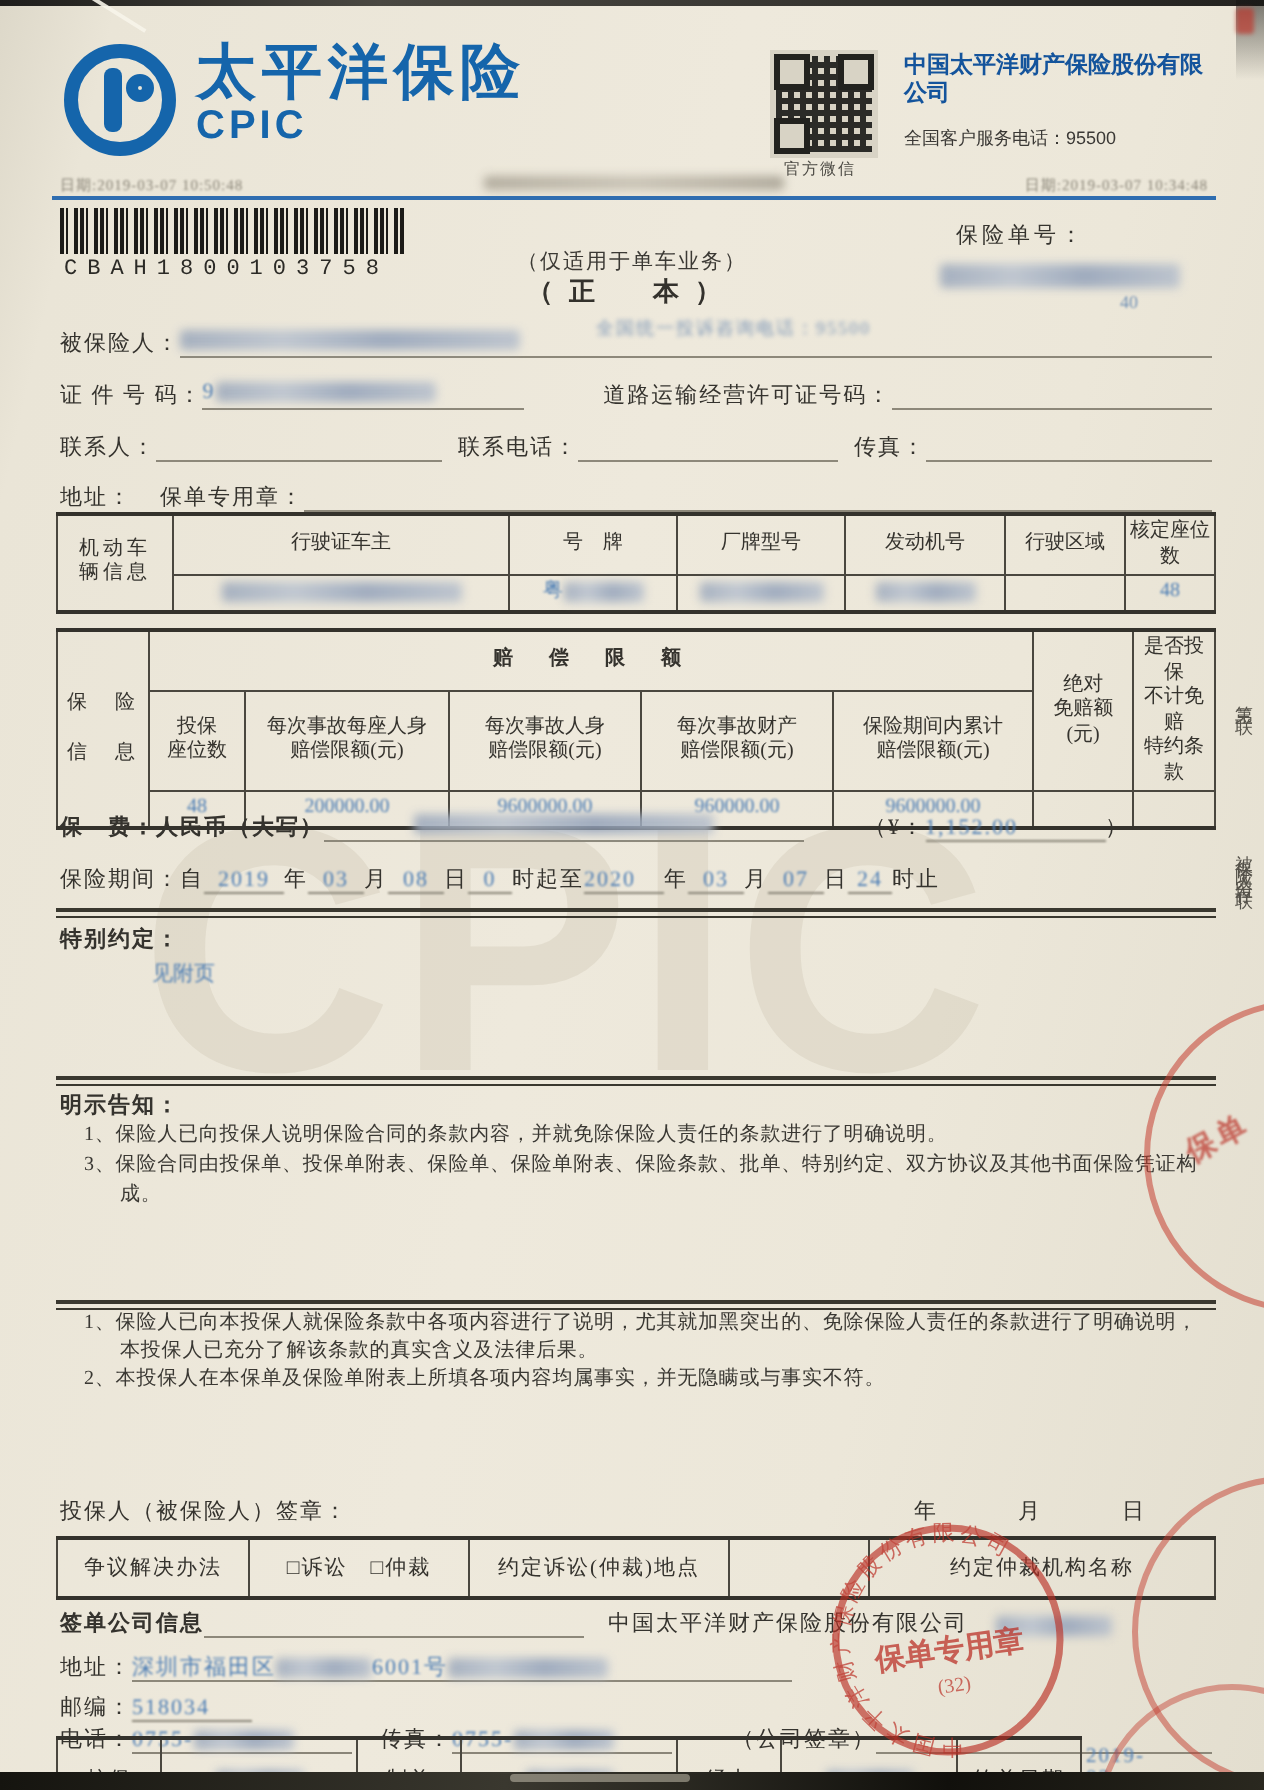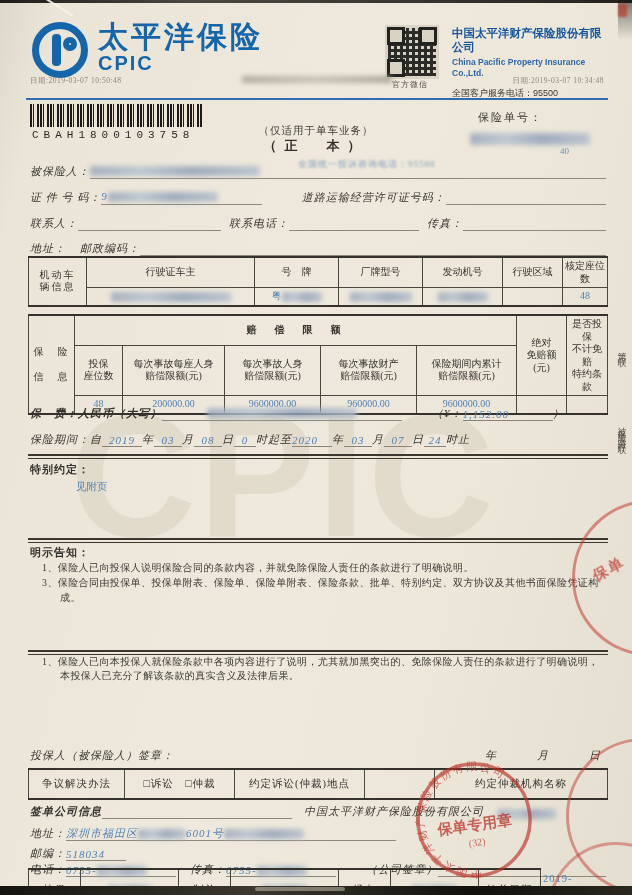--- a/index.html
+++ b/index.html
@@ -26,39 +26,39 @@
   .qr{top:28px;left:388px;width:48px;height:48px;background:
       repeating-linear-gradient(0deg,#2b2b28 0 3px,transparent 3px 6px),
       repeating-linear-gradient(90deg,#2b2b28 0 3px,#d8d3c5 3px 6px);outline:3px solid #d8d3c5;}
   .qr b{position:absolute;width:12px;height:12px;border:3px solid #22221f;background:#d8d3c5;}
   .qr b:nth-child(1){left:-1px;top:-1px;} .qr b:nth-child(2){right:-1px;top:-1px;} .qr b:nth-child(3){left:-1px;bottom:-1px;}
   .qr-cap{top:79px;left:392px;font-size:8px;color:#4c4a44;letter-spacing:1px;}
   .company{top:26px;left:452px;width:156px;text-align:left;font-family:"Liberation Sans","DejaVu Sans",sans-serif;}
   .company .cn{color:#14549c;font-weight:bold;font-size:11.5px;line-height:1.25;}
   .company .en{color:#2f68a8;font-weight:bold;font-size:8.5px;line-height:1.3;margin-top:2px;}
   .company .svc{color:#3a3835;font-size:9px;margin-top:8px;}
-  .ts-line{top:76px;left:30px;width:574px;display:flex;justify-content:space-between;font-size:7.5px;color:#8a8578;filter:blur(.4px);letter-spacing:.5px;}
+  .ts-line{top:88px;left:30px;width:574px;display:flex;justify-content:space-between;font-size:7.5px;color:#8a8578;filter:blur(.4px);letter-spacing:.5px;}
   .blue-rule{top:98px;left:26px;width:582px;height:2px;background:#2f6db0;}
   
   .barcode{top:104px;left:30px;width:172px;height:23px;background:repeating-linear-gradient(90deg,#1c1b18 0 2px,transparent 2px 3px,#1c1b18 3px 4px,transparent 4px 7px,#1c1b18 7px 9px,transparent 9px 10px);}
   .barcode-text{top:129px;left:32px;font-family:"Liberation Mono","DejaVu Sans Mono",monospace;font-size:11px;letter-spacing:5px;color:#2b2a26;}
   .doc-title{top:101px;left:0;width:632px;text-align:center;font-size:19px;font-weight:bold;letter-spacing:6px;color:#33312c;}
   .doc-sub{top:124px;left:0;width:632px;text-align:center;font-size:10.5px;letter-spacing:1px;color:#3b3934;}
   .doc-copy{top:137px;left:0;width:632px;text-align:center;font-size:13px;font-weight:bold;letter-spacing:8px;color:#33312c;}
   .policy-no{top:110px;left:478px;font-size:11px;letter-spacing:2px;}
   .policy-tail{top:146px;left:560px;color:#6f8fb4;font-size:9px;filter:blur(.6px);}
   .complaint{top:158px;left:298px;font-size:9px;color:#7f98b8;filter:blur(1px);letter-spacing:1px;}
   
   .redact{display:inline-block;height:10px;border-radius:2px;vertical-align:middle;
     background:linear-gradient(90deg,#9aa7bb,#b9c2cf 30%,#93a2ba 60%,#b6bfcc);filter:blur(2.4px);opacity:.85;}
   .redact.gray{background:linear-gradient(90deg,#a8a294,#c2bcae 50%,#a39d8f);}
   .val{color:#4f7fb5;filter:blur(.5px);}
   .uline{border-bottom:1px solid #8a8578;}
   
-  .frow{left:30px;width:576px;display:flex;align-items:flex-end;font-size:11px;letter-spacing:1px;font-style:italic;}
+  .frow{left:30px;width:576px;display:flex;align-items:flex-end;font-size:11px;letter-spacing:1px;}
   .grow{flex:1;border-bottom:1px solid #8d887a;height:14px;}
   
   table{border-collapse:collapse;table-layout:fixed;}
   .vtab,.itab{position:absolute;left:28px;width:580px;background:transparent;}
   .vtab td,.itab td{border:1px solid #4a473f;text-align:center;font-size:10px;padding:2px 1px;white-space:pre-line;line-height:1.25;}
   .vtab{top:256px;border-top:2.5px solid #34322c;border-bottom:2.5px solid #34322c;}
   .itab{top:314px;border-top:2px solid #34322c;border-bottom:2.5px solid #34322c;}
   .rowlab{font-size:10.5px;letter-spacing:2px;}
   .valcell{color:#4f7fb5;filter:blur(.5px);font-size:9.5px;}
   
@@ -104,21 +104,20 @@
     </div>
   </div>
   <div class="abs qr">
       <b></b>
       <b></b>
       <b></b>
     </div>
   <div class="abs qr-cap">官方微信</div>
   <div class="abs company">
     <div class="cn">中国太平洋财产保险股份有限公司</div>
-    <div class="en">China Pacific Property Insurance Co.,Ltd.</div>
     <div class="svc">全国客户服务电话：95500</div>
   </div>
   <div class="abs ts-line">
     <span>日期:2019-03-07 10:50:48</span>
     <span class="redact gray" style="width:150px;height:7px"></span>
     <span>日期:2019-03-07 10:34:48</span>
   </div>
   <div class="abs blue-rule"></div>
 
   <div class="abs barcode"></div>
@@ -144,21 +143,21 @@
   <div class="abs frow" style="top:216px">
     <span>联系人：</span>
     <span class="grow" style="max-width:160px"></span>
     <span style="margin-left:8px">联系电话：</span>
     <span class="grow" style="max-width:130px"></span>
     <span style="margin-left:8px">传真：</span>
     <span class="grow"></span>
   </div>
   <div class="abs frow" style="top:241px">
     <span>地址：</span>
-    <span style="margin-left:14px">邮政编码：</span>
+    <span style="margin-left:14px">保单专用章：</span>
     <span class="grow"></span>
   </div>
 
   <table class="vtab">
     <colgroup>
         <col style="width:58px">
         <col style="width:168px">
         <col style="width:84px">
         <col style="width:84px">
         <col style="width:80px">
@@ -273,27 +272,28 @@
     <div class="para">
       <div class="item">1、保险人已向投保人说明保险合同的条款内容，并就免除保险人责任的条款进行了明确说明。</div>
       <div class="item">3、保险合同由投保单、投保单附表、保险单、保险单附表、保险条款、批单、特别约定、双方协议及其他书面保险凭证构成。</div>
     </div>
   </div>
   <div class="abs hr2" style="top:650px"></div>
 
   <div class="abs" style="top:655px;left:30px;width:576px">
     <div class="para" style="line-height:1.4">
       <div class="item">1、保险人已向本投保人就保险条款中各项内容进行了说明，尤其就加黑突出的、免除保险人责任的条款进行了明确说明，本投保人已充分了解该条款的真实含义及法律后果。</div>
+      <div class="item">2、本投保人在本保单及保险单附表上所填各项内容均属事实，并无隐瞒或与事实不符。</div>
     </div>
   </div>
 
   <div class="abs frow" style="top:748px">
     <span>投保人（被保险人）签章：</span>
     <span class="grow" style="border-bottom:none"></span>
-    <span style="letter-spacing:2px;margin-right:4px">年　　　月　　　日</span>
+    <span style="letter-spacing:2px;margin-right:32px">年　　　月　　　日</span>
   </div>
 
   <table class="dispute">
     <colgroup>
         <col style="width:96px">
         <col style="width:110px">
         <col style="width:130px">
         <col style="width:70px">
         <col>
       </colgroup>

